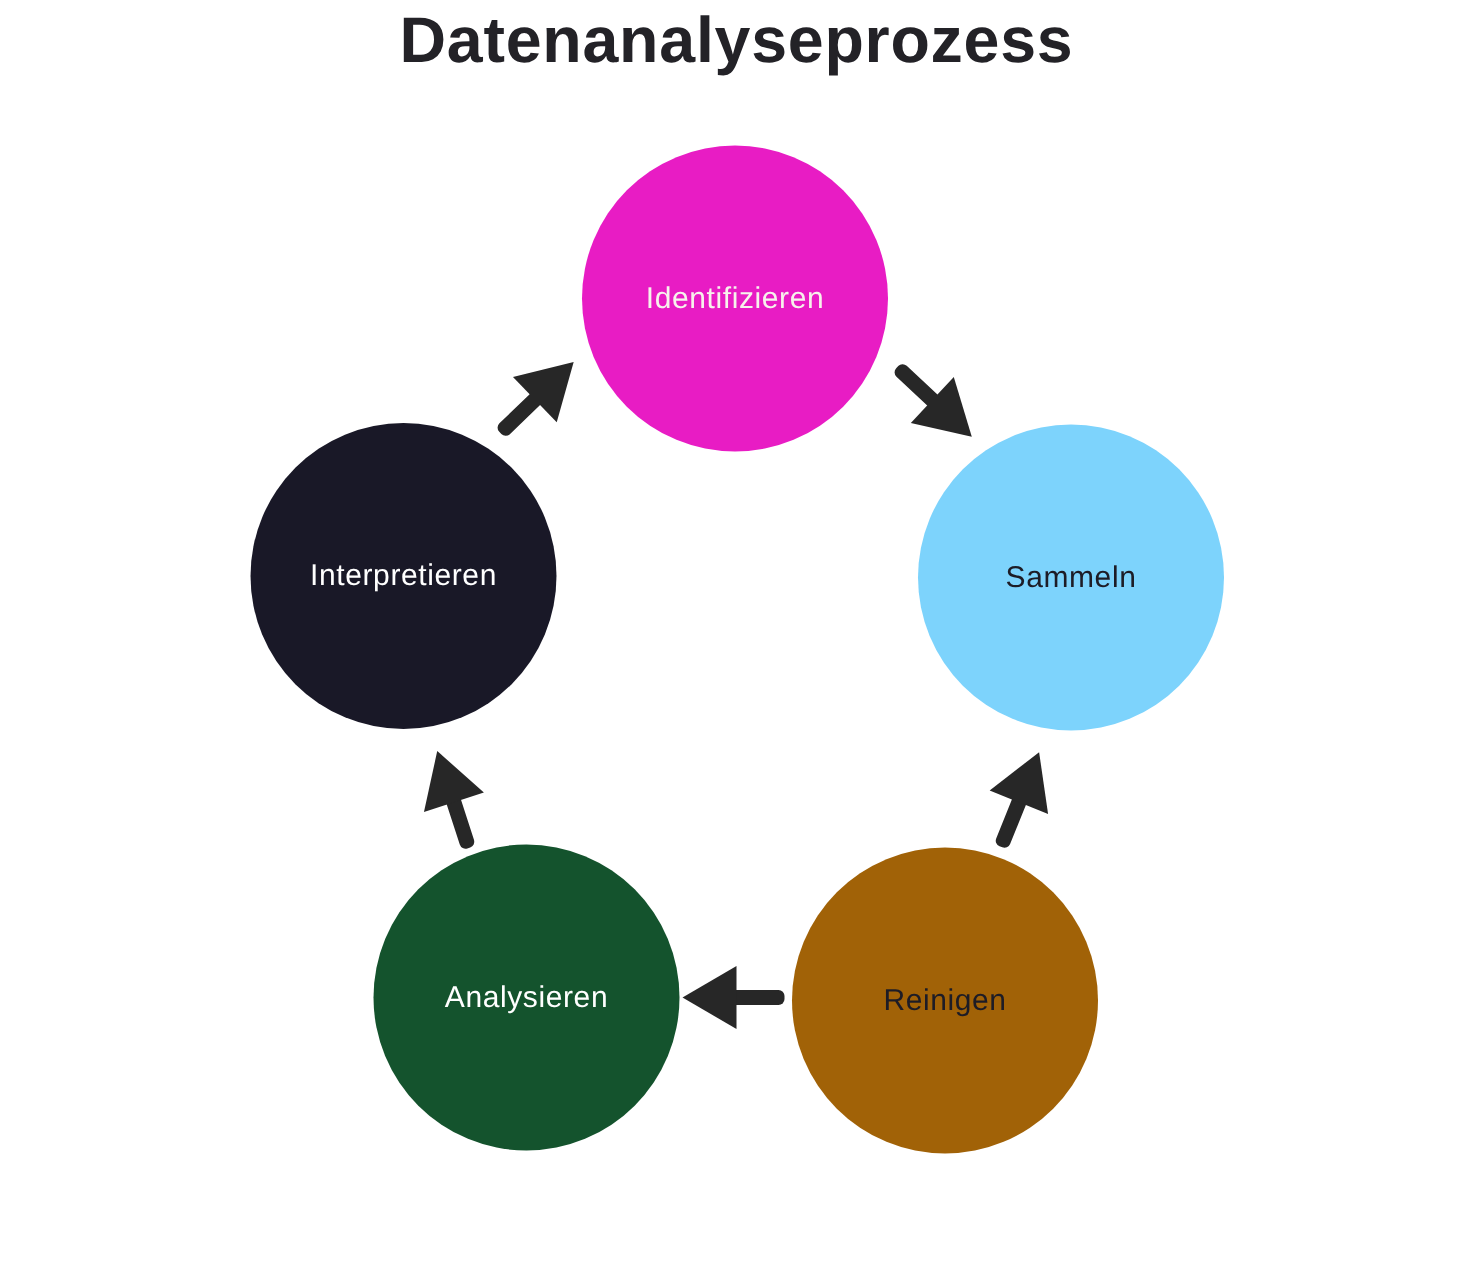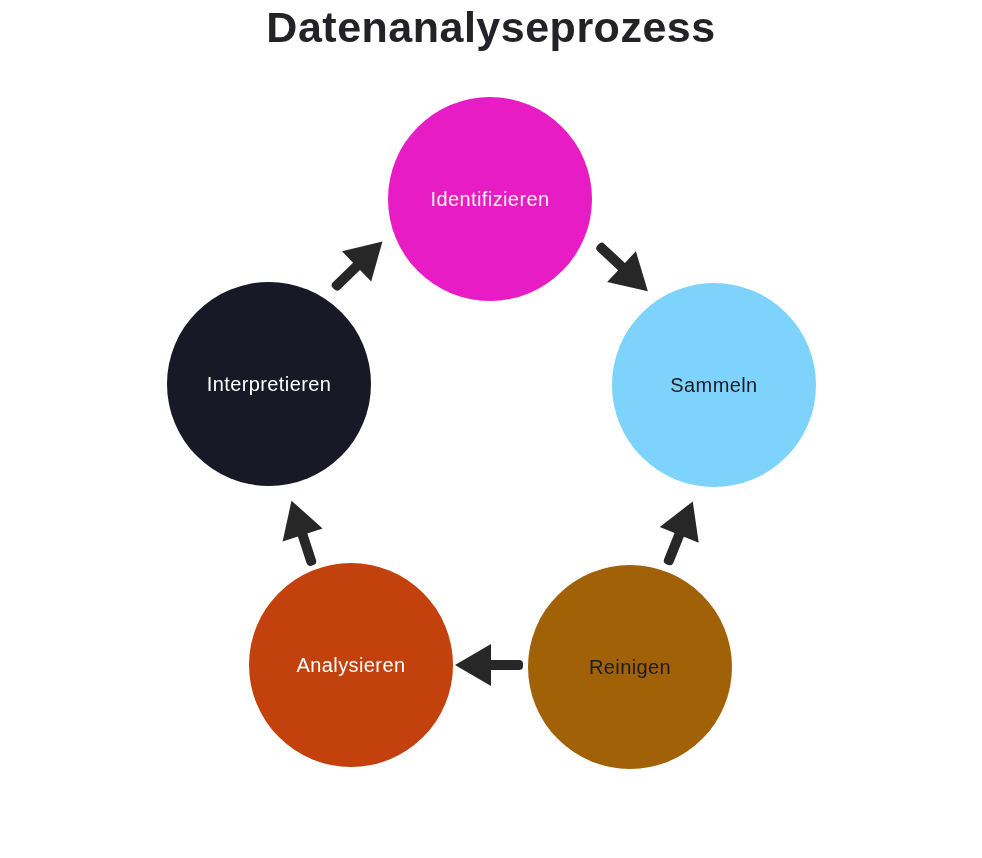--- a/index.html
+++ b/index.html
@@ -56,21 +56,21 @@
 
   <div class="node" style="left: 388px; top: 97px; width: 204px; height: 204px; background: rgb(232, 28, 196); color: rgb(247, 242, 236);">
     <span class="node-label">Identifizieren</span>
   </div>
   <div class="node" style="left: 612px; top: 283px; width: 204px; height: 204px; background: #7dd3fc; color: rgb(29, 28, 38);">
     <span class="node-label">Sammeln</span>
   </div>
   <div class="node" style="left: 528px; top: 565px; width: 204px; height: 204px; background: #a16207; color: rgb(29, 28, 38);">
     <span class="node-label">Reinigen</span>
   </div>
-  <div class="node" style="left: 249px; top: 563px; width: 204px; height: 204px; background: #c2410c; color: rgb(255, 255, 255);">
+  <div class="node" style="left: 249px; top: 563px; width: 204px; height: 204px; background: #14532d; color: rgb(255, 255, 255);">
     <span class="node-label">Analysieren</span>
   </div>
   <div class="node" style="left: 167px; top: 282px; width: 204px; height: 204px; background: rgb(25, 24, 39); color: rgb(255, 255, 255);">
     <span class="node-label">Interpretieren</span>
   </div>
 
   <svg class="arrows-layer" width="982" height="858" viewBox="0 0 982 858">
     <g transform="translate(358,265) rotate(-44)" fill="#272727">
       <rect x="-34" y="-5" width="37" height="10" rx="4"></rect>
       <polygon points="-2,-21 34,0 -2,21"></polygon>

